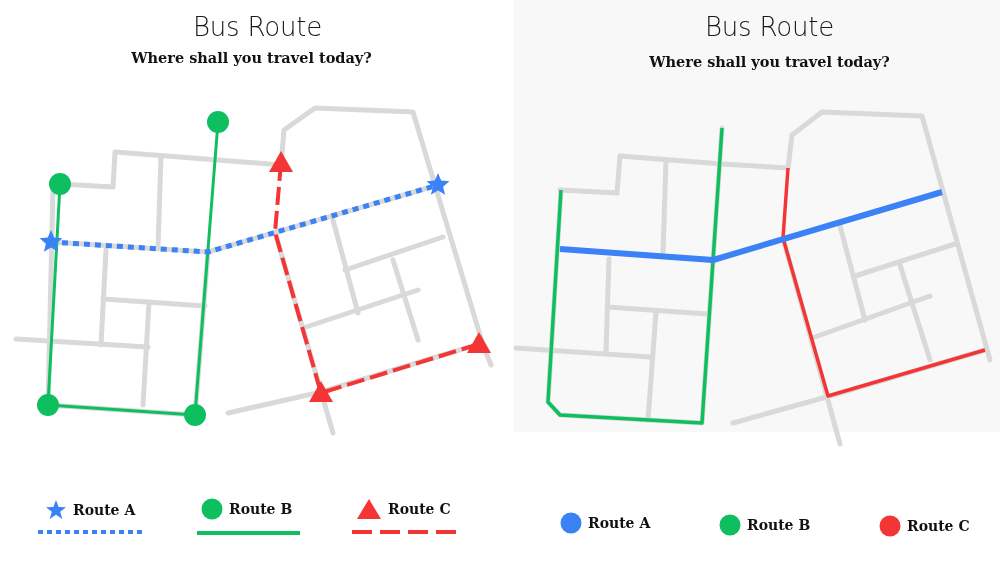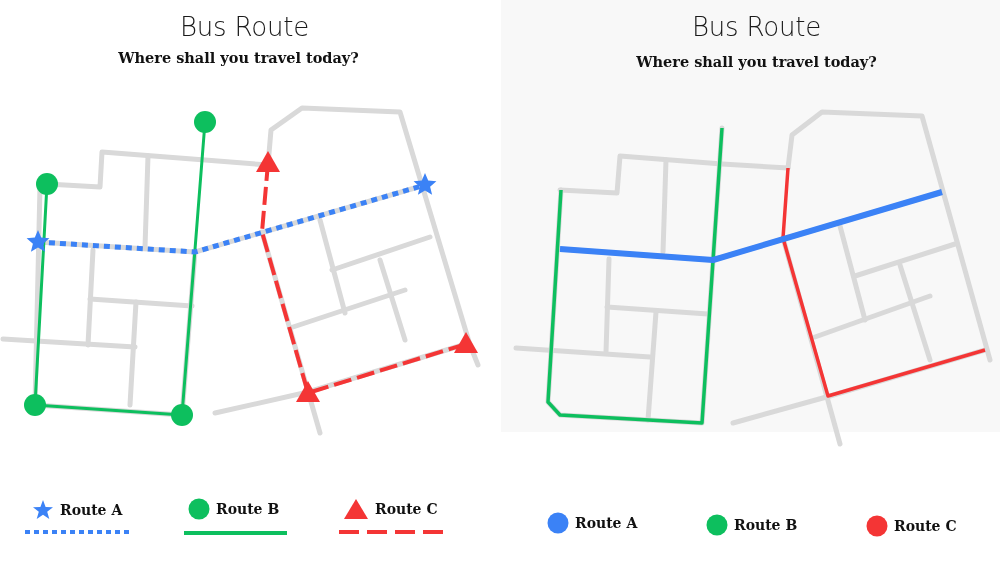--- a/index.html
+++ b/index.html
@@ -1,17 +1,17 @@
 <!DOCTYPE html>
 <html><head>
 <meta charset="utf-8">
 <style>
   html, body { margin: 0; padding: 0; }
   body { width: 1000px; height: 577px; position: relative; overflow: hidden; background: #ffffff; }
-  .panel { position: absolute; top: 0; height: 432px; }
+  .panel { position: absolute; top: 0; height: 432px; margin-left: 13px; }
   .panel-left { left: 0; width: 501px; background: #ffffff; }
   .panel-right { left: 501px; width: 499px; background: #f8f8f8; }
   .title {
     position: absolute; left: 0; width: 100%; text-align: center;
     font-family: "DejaVu Sans", sans-serif; font-weight: 300; font-size: 26px; color: #1a1a1a;
     letter-spacing: -0.2px;
   }
   .subtitle {
     position: absolute; left: 0; width: 100%; text-align: center;
     font-family: "DejaVu Serif", serif; font-weight: bold; font-size: 14.5px; color: #111;

